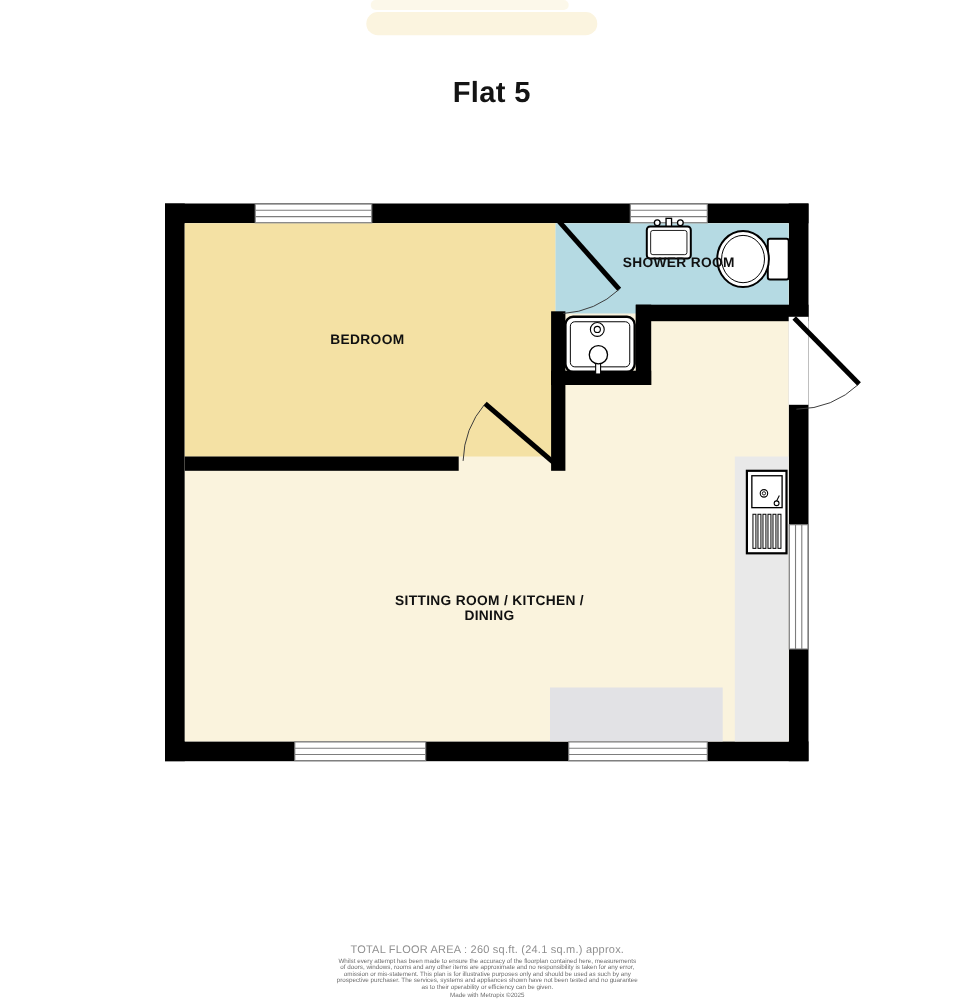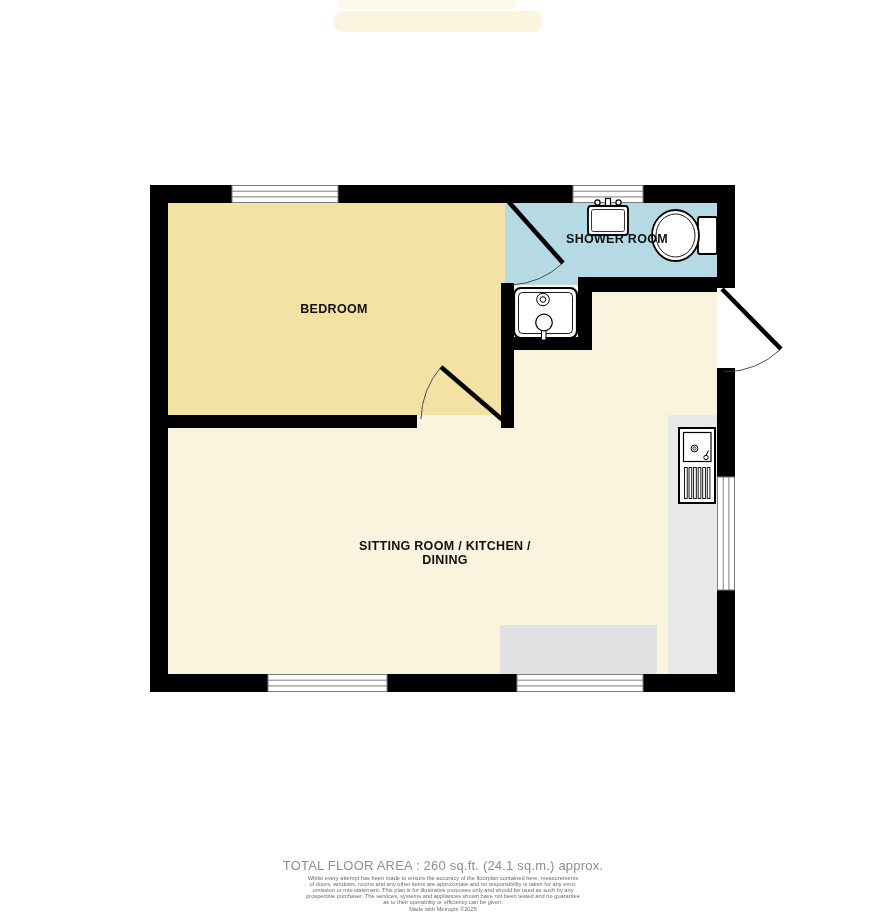--- a/index.html
+++ b/index.html
@@ -26,31 +26,32 @@
   .win{fill:#fff;stroke:#7d7d7d;stroke-width:1;}
   .winline{stroke:#7d7d7d;stroke-width:1;}
   .leaf{stroke:#000;stroke-width:4.5;stroke-linecap:butt;}
   .swing{fill:none;stroke:#3c3c3c;stroke-width:.9;}
   .fx{fill:#fff;stroke:#000;}
   .room-label{font-family:"Liberation Sans",sans-serif;font-size:12.5px;font-weight:bold;
     fill:#101010;text-anchor:middle;letter-spacing:.3px;}
 
   
   .footer{position:absolute;left:4px;top:858px;width:878px;text-align:center;}
-  .total-area{font-size:13px;color:#8f8f8f;letter-spacing:.2px;margin-bottom:3px;}
+  .total-area{font-size:10px;color:#8f8f8f;letter-spacing:.2px;margin-bottom:3px;}
   .disc-line{font-size:5.7px;line-height:5.9px;color:#6b6b6b;}
   .made-with{font-size:5.7px;line-height:6.2px;color:#6b6b6b;}
 </style>
 </head>
 <body>
 
 <div class="canvas">
 
   <div class="hl-blob one"></div>
   <div class="hl-blob two"></div>
+  <div class="plan-title">Flat 5</div>
 
   <svg class="plan-svg" width="886" height="916" viewBox="0 0 886 916">
 
     <g>
       <rect class="wall" x="150" y="185" width="585" height="18"></rect>
       <rect class="wall" x="150" y="674" width="585" height="18"></rect>
       <rect class="wall" x="150" y="185" width="18" height="507"></rect>
       <rect class="wall" x="717" y="185" width="18" height="507"></rect>
     </g>
 

